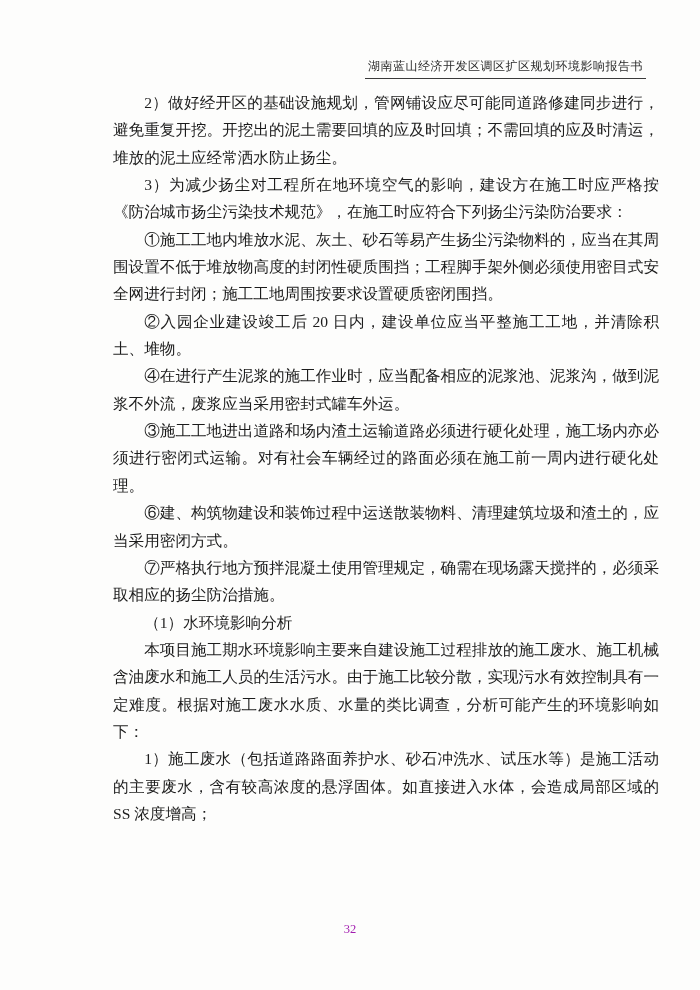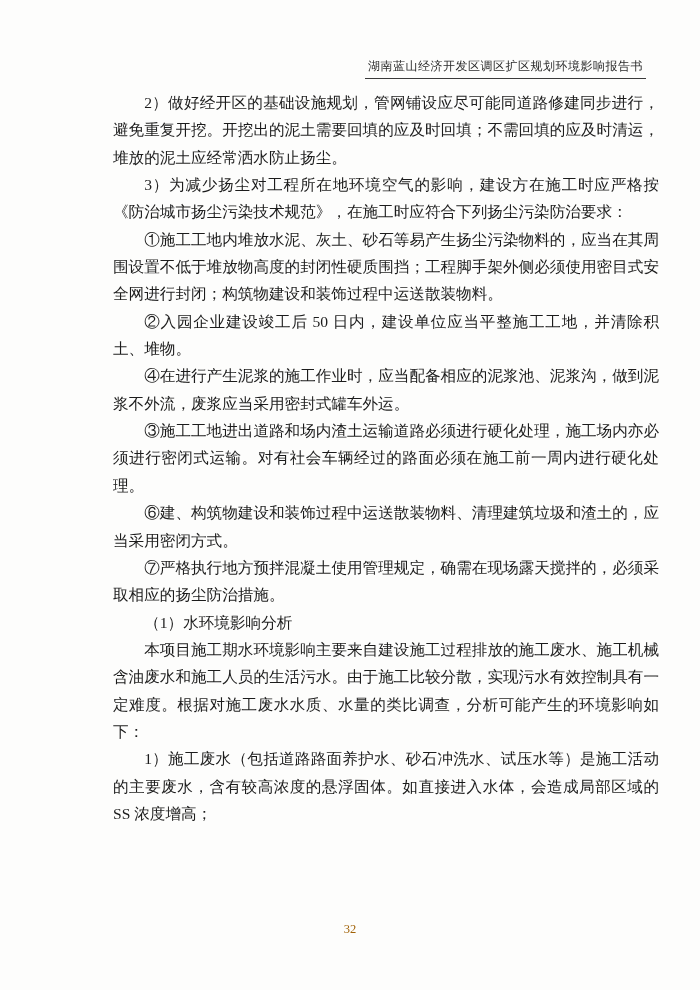--- a/index.html
+++ b/index.html
@@ -52,35 +52,35 @@
   .section-heading .heading-title {
     margin-left: 13px;
   }
   .page-footer {
     position: absolute;
     top: 922px;
     left: 0;
     width: 100%;
     text-align: center;
     font-size: 12.5px;
-    color: #a16207;
+    color: #a21caf;
   }
 </style>
 </head>
 <body>
 
 <div class="page">
 
   <div class="page-header">湖南蓝山经济开发区调区扩区规划环境影响报告书</div>
 
   <div class="doc-body">
     <p class="para">2）做好经开区的基础设施规划，管网铺设应尽可能同道路修建同步进行，避免重复开挖。开挖出的泥土需要回填的应及时回填；不需回填的应及时清运，堆放的泥土应经常洒水防止扬尘。</p>
     <p class="para">3）为减少扬尘对工程所在地环境空气的影响，建设方在施工时应严格按《防治城市扬尘污染技术规范》，在施工时应符合下列扬尘污染防治要求：</p>
-    <p class="para">①施工工地内堆放水泥、灰土、砂石等易产生扬尘污染物料的，应当在其周围设置不低于堆放物高度的封闭性硬质围挡；工程脚手架外侧必须使用密目式安全网进行封闭；构筑物建设和装饰过程中运送散装物料。</p>
-    <p class="para">②入园企业建设竣工后 50 日内，建设单位应当平整施工工地，并清除积土、堆物。</p>
+    <p class="para">①施工工地内堆放水泥、灰土、砂石等易产生扬尘污染物料的，应当在其周围设置不低于堆放物高度的封闭性硬质围挡；工程脚手架外侧必须使用密目式安全网进行封闭；施工工地周围按要求设置硬质密闭围挡。</p>
+    <p class="para">②入园企业建设竣工后 20 日内，建设单位应当平整施工工地，并清除积土、堆物。</p>
     <p class="para">④在进行产生泥浆的施工作业时，应当配备相应的泥浆池、泥浆沟，做到泥浆不外流，废浆应当采用密封式罐车外运。</p>
     <p class="para">③施工工地进出道路和场内渣土运输道路必须进行硬化处理，施工场内亦必须进行密闭式运输。对有社会车辆经过的路面必须在施工前一周内进行硬化处理。</p>
     <p class="para">⑥建、构筑物建设和装饰过程中运送散装物料、清理建筑垃圾和渣土的，应当采用密闭方式。</p>
     <p class="para">⑦严格执行地方预拌混凝土使用管理规定，确需在现场露天搅拌的，必须采取相应的扬尘防治措施。</p>
     <p class="para">（1）水环境影响分析</p>
     <p class="para">本项目施工期水环境影响主要来自建设施工过程排放的施工废水、施工机械含油废水和施工人员的生活污水。由于施工比较分散，实现污水有效控制具有一定难度。根据对施工废水水质、水量的类比调查，分析可能产生的环境影响如下：</p>
     <p class="para">1）施工废水（包括道路路面养护水、砂石冲洗水、试压水等）是施工活动的主要废水，含有较高浓度的悬浮固体。如直接进入水体，会造成局部区域的 SS 浓度增高；</p>
 
   </div>
 

